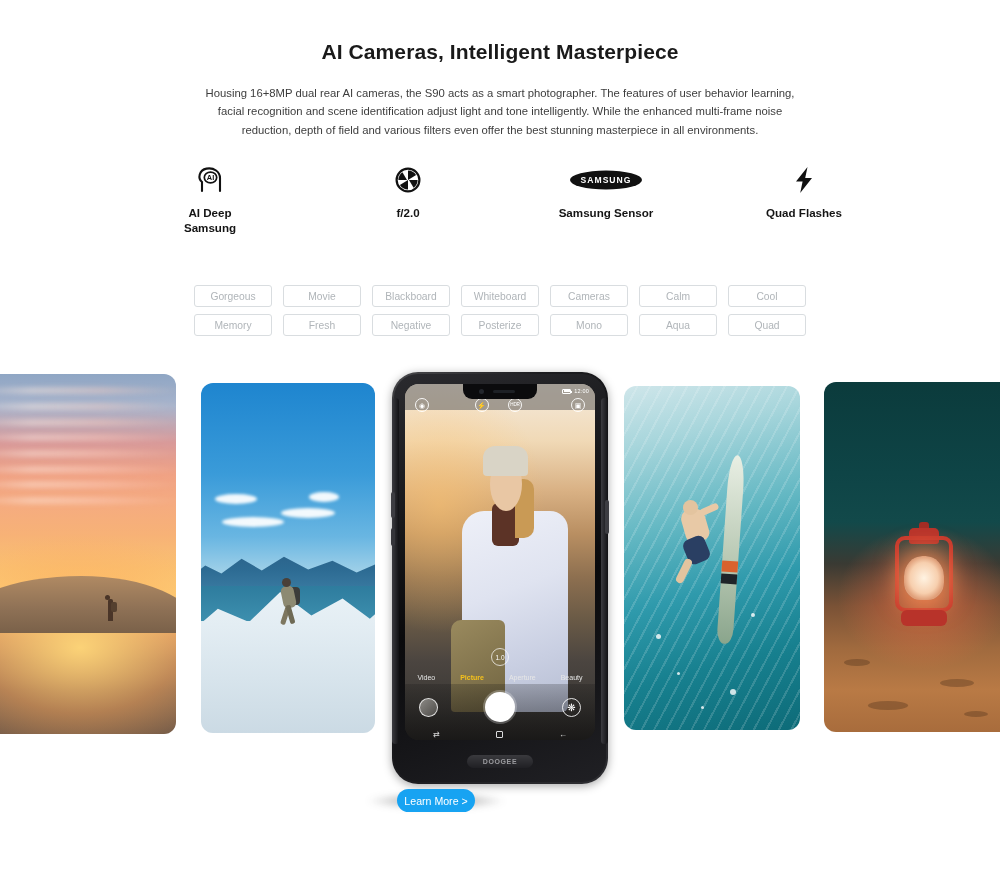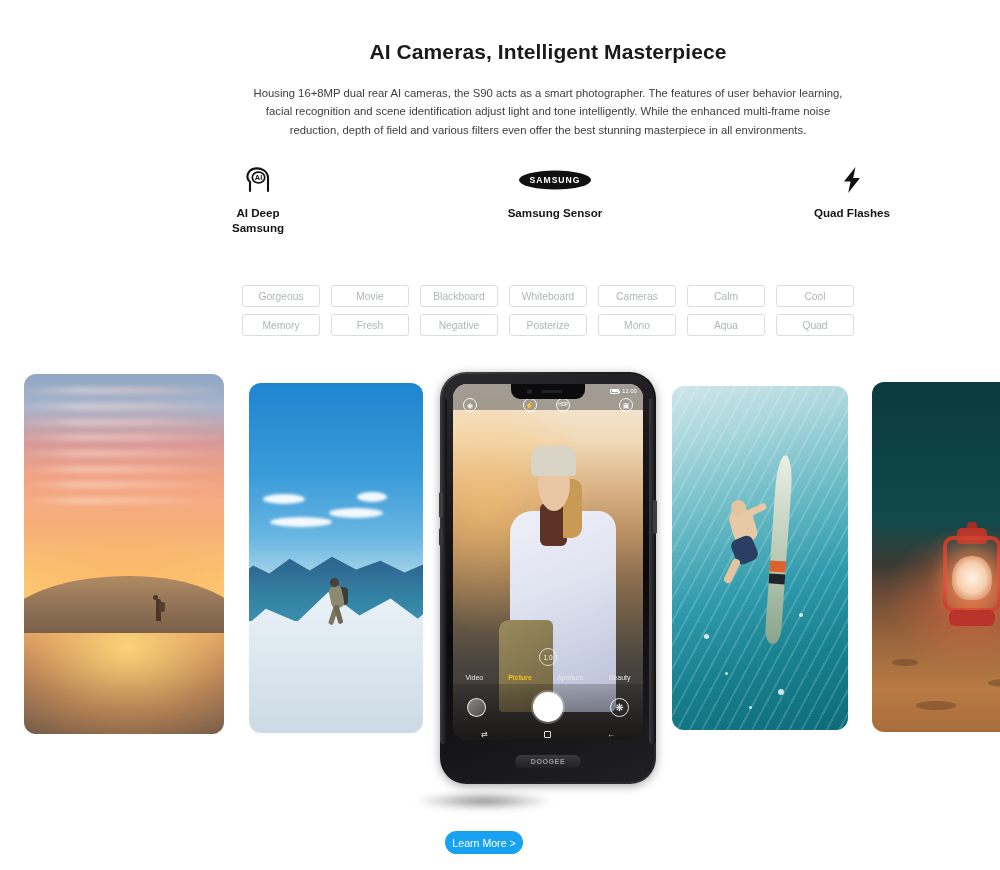--- a/index.html
+++ b/index.html
@@ -2,21 +2,21 @@
 <html><head>
 <meta charset="utf-8">
 <style>
   * { box-sizing: border-box; margin: 0; padding: 0; }
   html, body {
     width: 1000px; height: 870px;
     background: #ffffff;
     font-family: "Liberation Sans", sans-serif;
     overflow: hidden;
   }
-  .page { position: relative; width: 872px; height: 870px; background:#fff;margin-left:48px; }
+  .page { position: relative; width: 872px; height: 870px; background:#fff; }
 
   
   .headline {
     position:absolute; top:40px; left:0; width:1000px;
     text-align:center; font-size:21px; font-weight:bold;
     color:#1a1a1a; letter-spacing:.1px;
   }
   .subcopy {
     position:absolute; top:84px; left:196px; width:608px;
     text-align:center; font-size:11.3px; line-height:1.62;
@@ -272,21 +272,21 @@
 
   .phone-shadow {
     position:absolute; left:50%; transform:translateX(-50%); top:790px;
     width:178px; height:22px; border-radius:50%;
     background:radial-gradient(closest-side, rgba(40,40,40,.55), rgba(40,40,40,0) 78%);
     filter:blur(3px);
   }
 
   
   .cta {
-    position:absolute; left:50%; transform:translateX(-50%); top:831px;
+    position:absolute; left:50%; transform:translateX(-50%); top:789px;
     width:78px; height:23px; border-radius:12px;
     background:#17a3f2; color:#fff; border:none;
     font-size:10.6px; font-family:"Liberation Sans", sans-serif;
     display:flex; align-items:center; justify-content:center; cursor:pointer;
   }
 </style>
 </head>
 <body>
 
 <div class="page">
@@ -301,20 +301,34 @@
       <div class="glyph">
         <svg width="30" height="30" viewBox="0 0 30 30">
           <path d="M7 26 L7 17 C2.5 13.5 4 5 11.5 3.6 C19 2.2 25 7 25 13 L25 26" fill="none" stroke="#111" stroke-width="2.1" stroke-linecap="round"></path>
           <ellipse cx="15.5" cy="12.5" rx="6.2" ry="5.4" fill="none" stroke="#111" stroke-width="1.7"></ellipse>
           <text x="15.5" y="15.4" text-anchor="middle" font-size="7.4" font-family="Liberation Sans, sans-serif" font-weight="bold" fill="#111">AI</text>
         </svg>
       </div>
       <div class="flabel">AI Deep Samsung</div>
     </div>
 
+    <div class="feature">
+      <div class="glyph">
+        <svg width="26" height="26" viewBox="0 0 26 26">
+          <circle cx="13" cy="13" r="11.4" fill="none" stroke="#111" stroke-width="2.2"></circle>
+          <g fill="#111">
+            <path d="M13 3.4 a9.6 9.6 0 0 1 8.1 4.5 l-8.1 5.1 z"></path>
+            <path d="M22.6 13 a9.6 9.6 0 0 1 -4 7.8 l-4.6 -7.8 z"></path>
+            <path d="M13 22.6 a9.6 9.6 0 0 1 -8.1 -4.5 l8.1 -5.1 z"></path>
+            <path d="M3.4 13 a9.6 9.6 0 0 1 4 -7.8 l4.6 7.8 z"></path>
+          </g>
+        </svg>
+      </div>
+      <div class="flabel">f/2.0</div>
+    </div>
 
     <div class="feature">
       <div class="glyph">
         <svg width="74" height="22" viewBox="0 0 74 22">
           <ellipse cx="37" cy="11" rx="36" ry="9.6" fill="#111"></ellipse>
           <text x="37" y="14.4" text-anchor="middle" font-size="8.6" letter-spacing="1" font-family="Liberation Sans, sans-serif" font-weight="bold" fill="#fff">SAMSUNG</text>
         </svg>
       </div>
       <div class="flabel">Samsung Sensor</div>
     </div>

